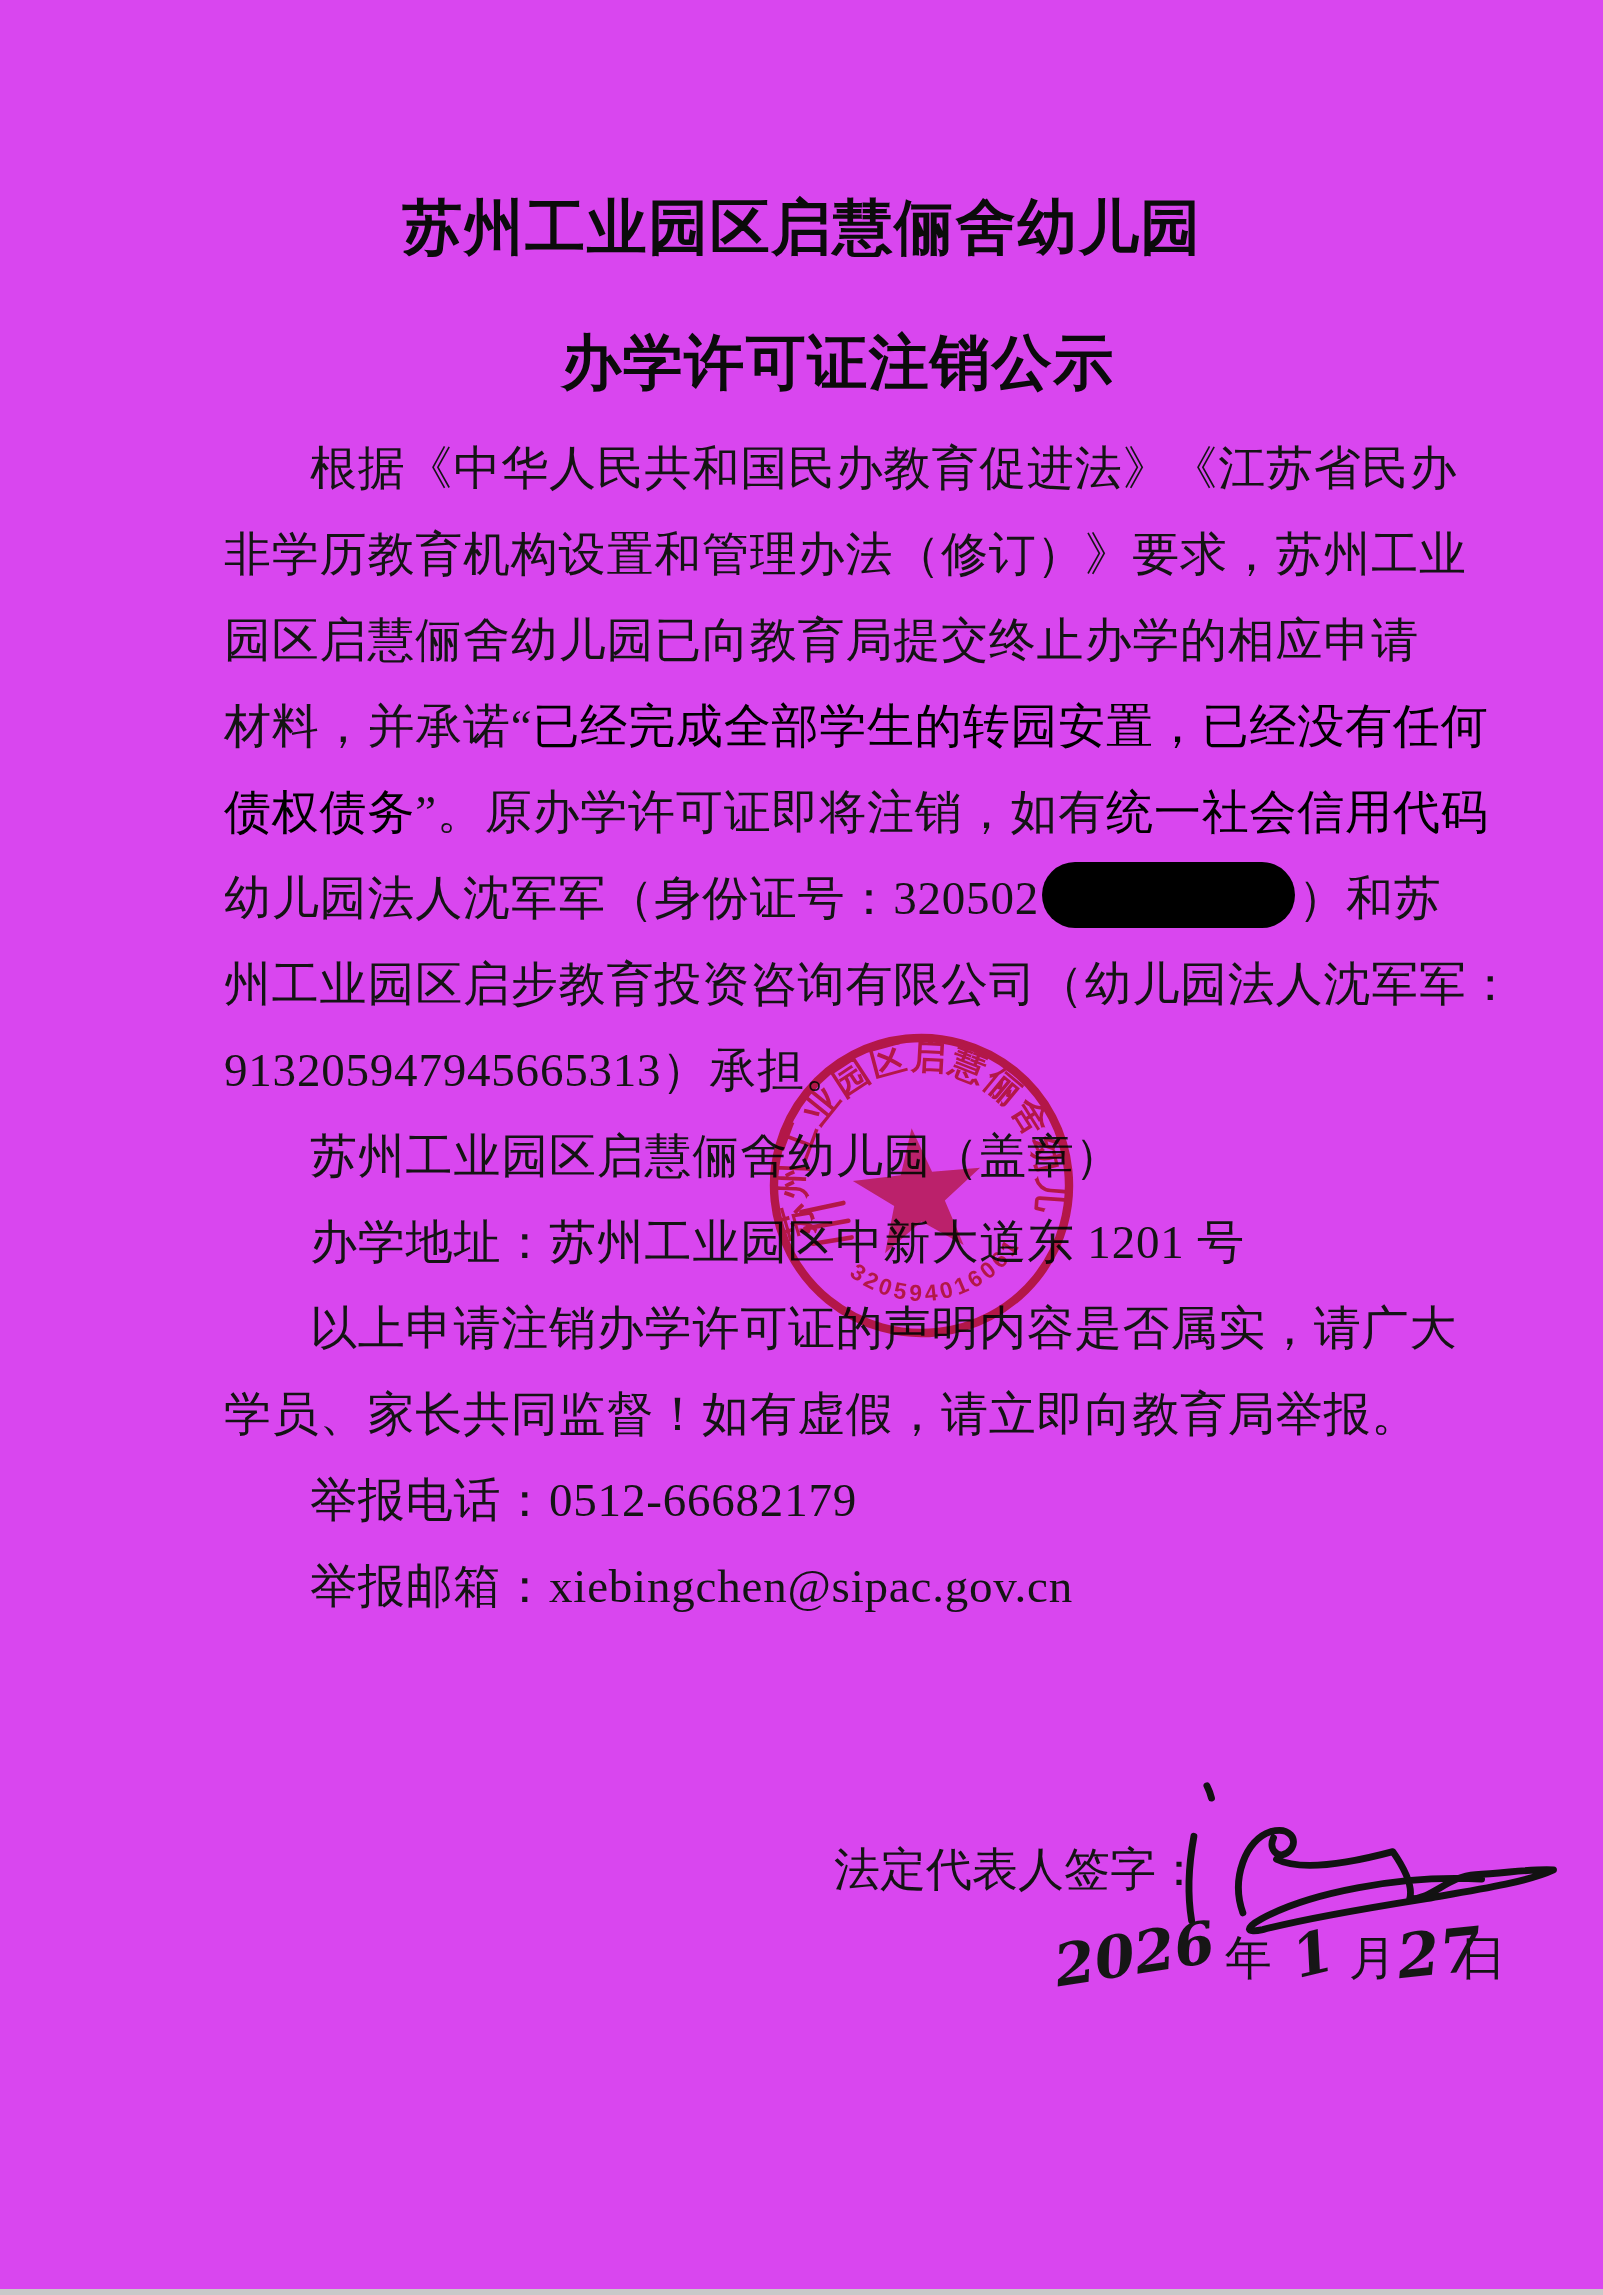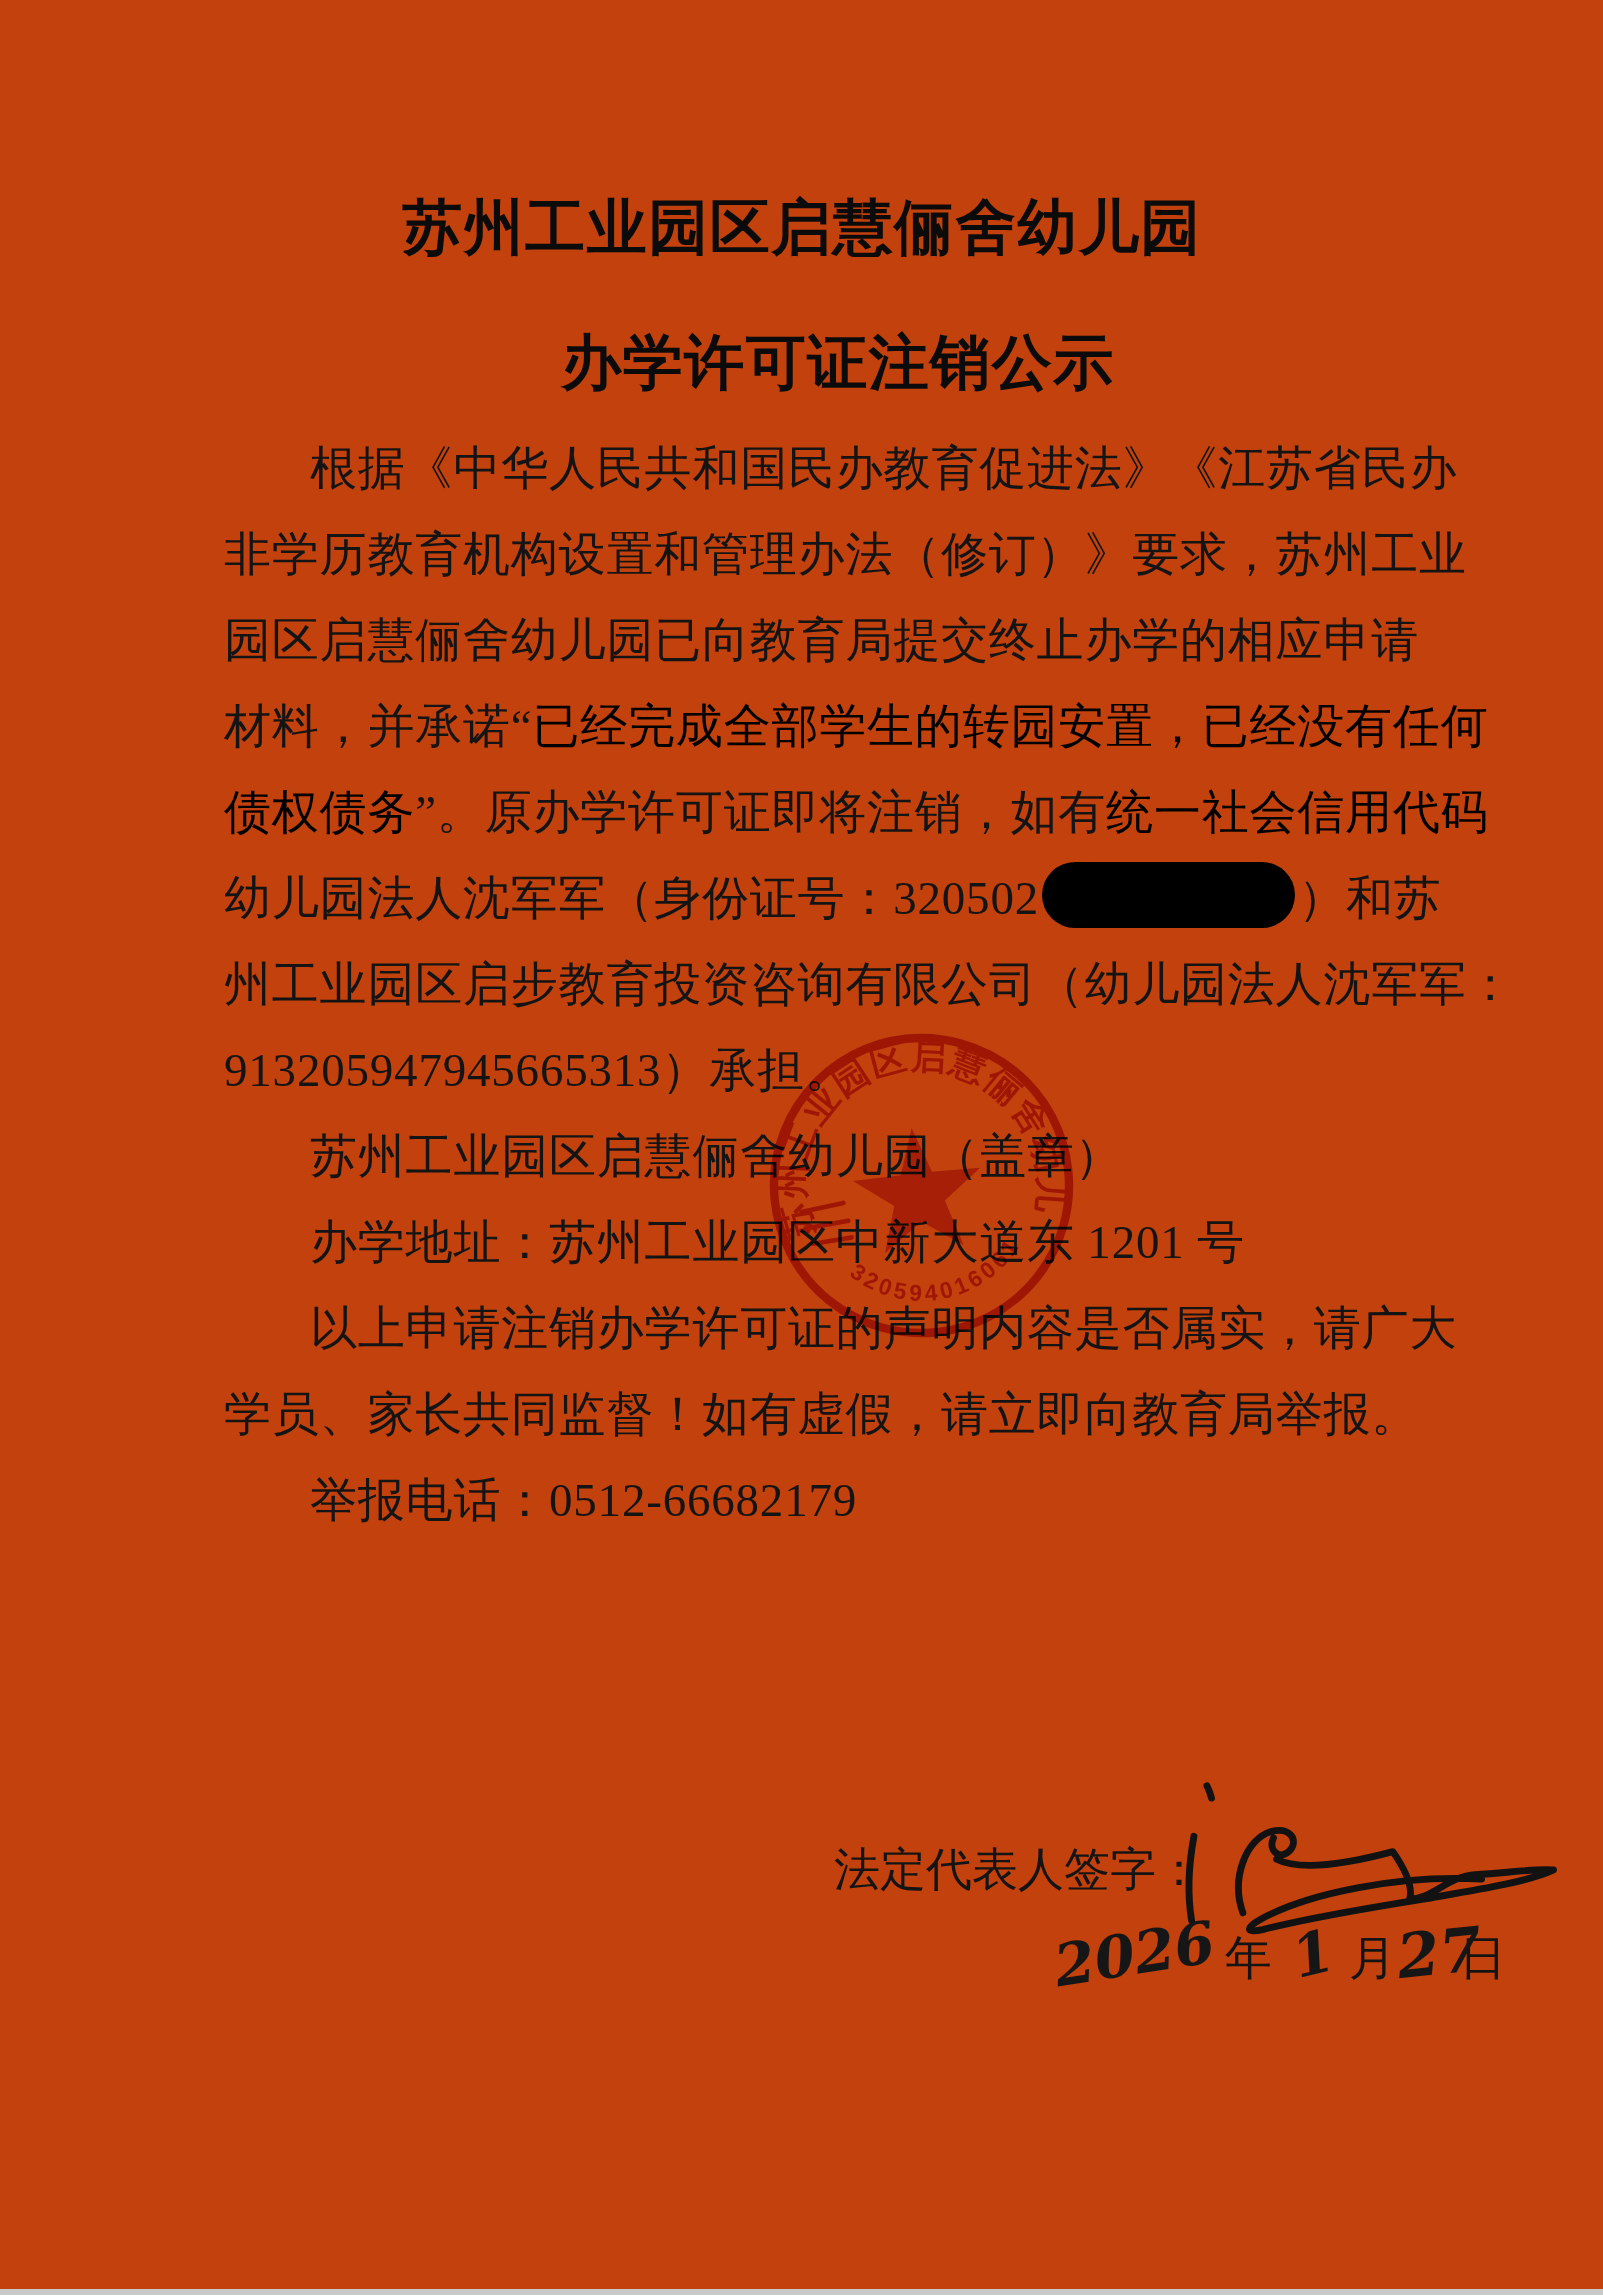--- a/index.html
+++ b/index.html
@@ -1,17 +1,17 @@
 <!DOCTYPE html>
 <html style="font-size:12.2px"><head>
 <meta charset="utf-8">
 <style>
   html,body{margin:0;padding:0;background:#ffffff;}
   .page{
-    position:relative;width:1604px;height:2295px;background:#c2410c;
+    position:relative;width:1604px;height:2295px;background:#d946ef;
     overflow:hidden;color:#111;
     font-family:"Liberation Serif","DejaVu Serif",serif;
   }
   .title{
     position:absolute;left:0;width:100%;text-align:center;
     font-family:"Liberation Sans","DejaVu Sans",sans-serif;
     font-weight:700;color:#0b0b0b;white-space:nowrap;
   }
   #title1{top:196px;font-size:60px;line-height:64px;letter-spacing:1.5px;}
   #title2{top:331px;font-size:60px;line-height:64px;letter-spacing:1.5px;padding-left:36px;}
@@ -64,20 +64,21 @@
       <div class="line"><span>材料，并承诺“</span><span class="b">已经完成全部学生的转园安置，已经没有任何</span></div>
       <div class="line"><span class="b">债权债务</span><span>”。原办学许可证即将注销，如有</span><span class="b">统一社会信用代码</span></div>
       <div class="line"><span>幼儿园法人沈军军（身份证号：320502</span><span class="redact"></span><span>）和苏</span></div>
       <div class="line"><span>州工业园区启步教育投资咨询有限公司（幼儿园法人沈军军：</span></div>
       <div class="line"><span>913205947945665313）承担。</span></div>
       <div class="line indent"><span>苏州工业园区启慧俪舍幼儿园（盖章）</span></div>
       <div class="line indent"><span>办学地址：苏州工业园区中新大道东 1201 号</span></div>
       <div class="line indent"><span>以上申请注销办学许可证的声明内容是否属实，请广大</span></div>
       <div class="line"><span>学员、家长共同监督！如有虚假，请立即向教育局举报。</span></div>
       <div class="line indent"><span>举报电话：0512-66682179</span></div>
+      <div class="line indent"><span>举报邮箱：xiebingchen@sipac.gov.cn</span></div>
     </div>
 
   <svg class="seal" viewBox="-210 -210 420 420" aria-hidden="true">
     <circle r="193" fill="none" stroke="#c93129" stroke-width="11"></circle>
     <g transform="translate(-5,12)">
       <polygon fill="#c93129" fill-opacity="0.8" points="0,-88 20.6,-28.3 83.7,-27.2 33.3,10.8 51.7,71.2 0,35 -51.7,71.2 -33.3,10.8 -83.7,-27.2 -20.6,-28.3"></polygon>
     </g>
     <defs>
       <path id="arcTop" d="M -143.8,52.3 A 153,153 0 1 1 143.8,52.3" fill="none"></path>
       <path id="arcBot" d="M -123.7,86.6 A 151,151 0 0 0 123.7,86.6" fill="none"></path>

